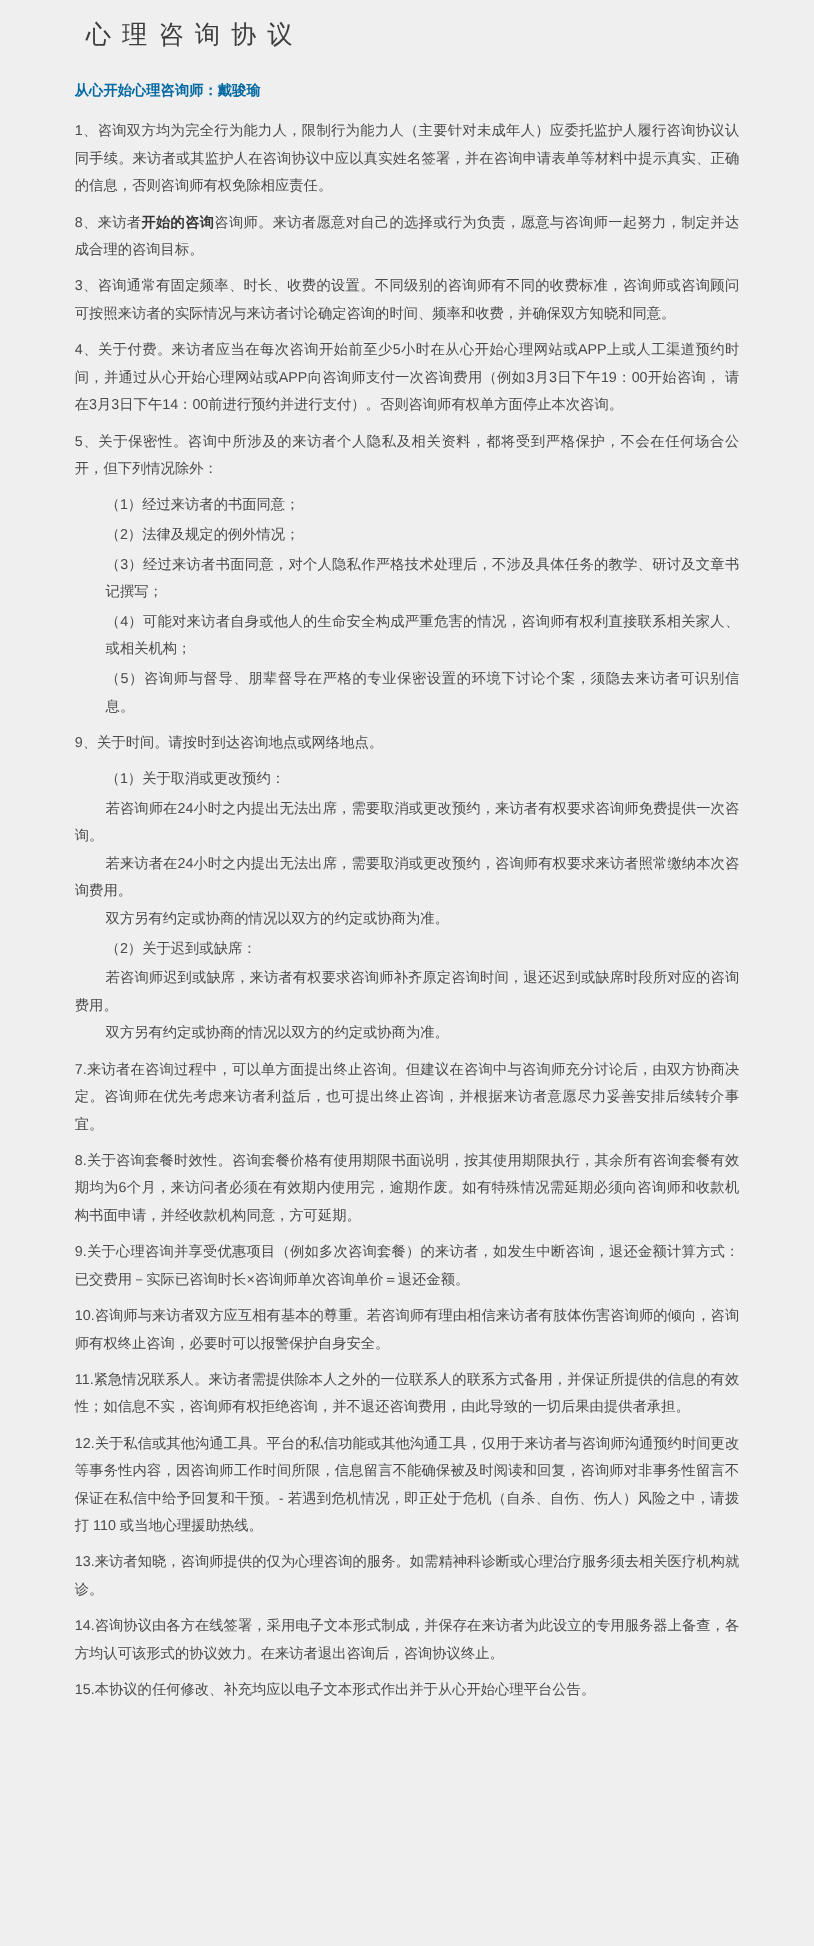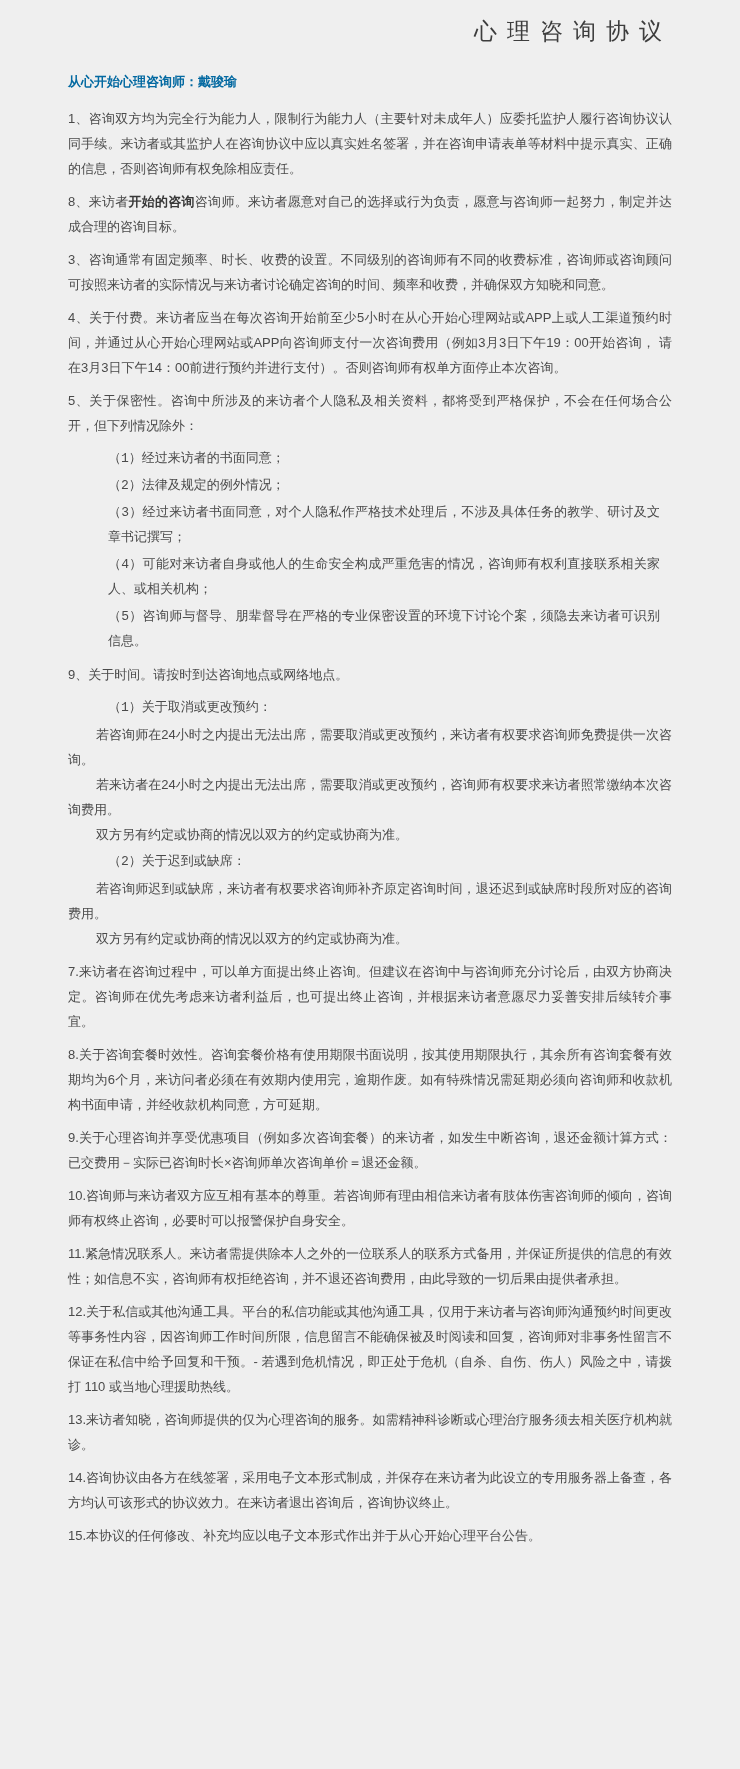--- a/index.html
+++ b/index.html
@@ -12,40 +12,40 @@
     min-height:1769px;
     background:#efefef;
     box-sizing:border-box;
     padding:10px 68px 40px;
     color:#4a4a4a;
   }
   .doc-title{
     font-size:23px;
     font-weight:500;
     color:#3d3d3d;
-    text-align:right;
+    text-align:left;
     letter-spacing:10px;
     text-indent:10px;
     margin:6px 0 26px;
   }
   .meta-line{
     font-size:13px;
     font-weight:bold;
     color:#0369a1;
     margin:0 0 15px;
     line-height:18px;
   }
   .body-text p{
     font-size:13px;
     line-height:25px;
     text-align:justify;
     color:#4a4a4a;
   }
   .body-text p.sec{margin:8px 0;}
-  .body-text p.sub{margin:2px 12px;padding-left:28px;font-family:Liberation Mono, monospace;}
+  .body-text p.sub{margin:2px 0;padding-left:28px;}
   .body-text p.cont{margin:0;text-indent:28px;}
   .body-text b{color:#383838;}
 </style>
 </head>
 <body>
 
 <div class="page">
 
   <h1 class="doc-title">心理咨询协议</h1>
 

